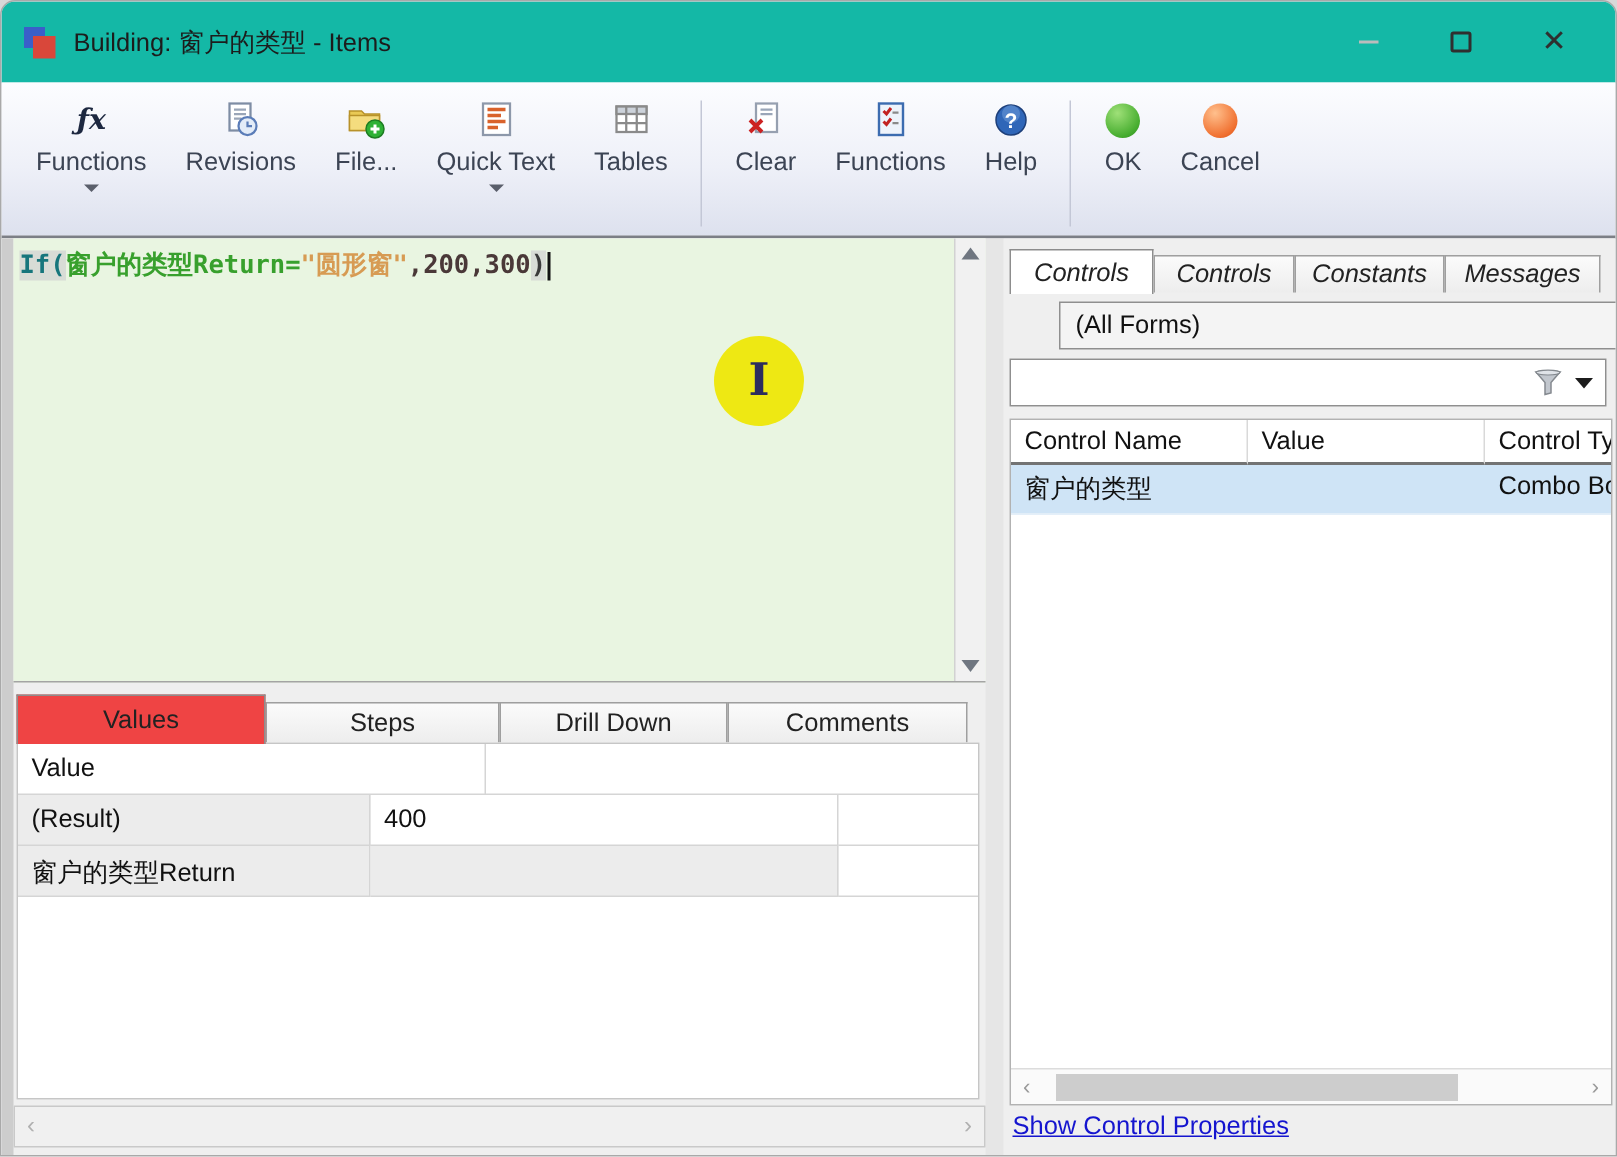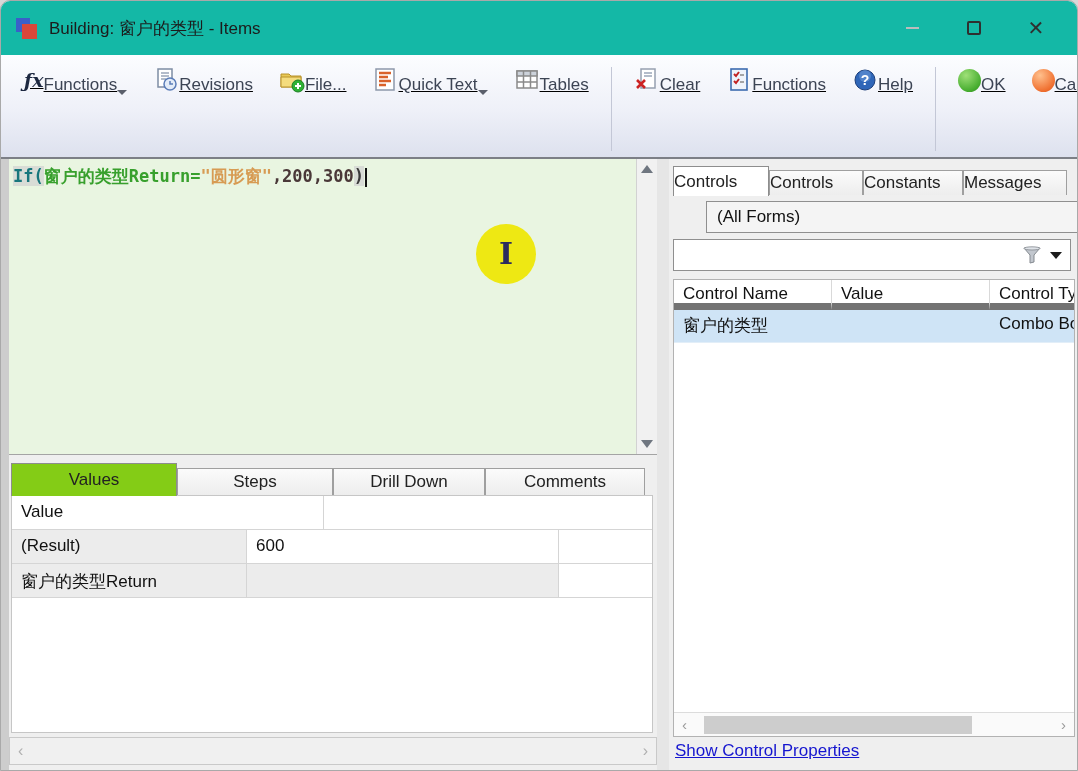--- a/index.html
+++ b/index.html
@@ -21,22 +21,22 @@
   .win-btn { width:62px; height:100%; display:flex; align-items:center; justify-content:center; }
   .glyph-min { width:13px; height:2px; background:#bcbcbc; }
   .glyph-max { width:14px; height:14px; border:2px solid #2f2f2f; border-radius:2px; }
   .glyph-close { font-size:20px; color:#2f2f2f; line-height:1; }
 
   
   .toolbar { height:104px; flex:none; display:flex; align-items:flex-start;
              padding:10px 0 0 10px;
              background:linear-gradient(#fcfdff, #eef0f8 55%, #dde1ee);
              border-bottom:2px solid #7c7f86; }
-  .tb-btn { display:flex; flex-direction:row; align-items:flex-end; padding:0 13px;
-            cursor:default;text-decoration:underline; }
+  .tb-btn { display:flex; flex-direction:column; align-items:center; padding:0 13px;
+            cursor:default; }
   .tb-icon { height:30px; display:flex; align-items:center; justify-content:center; }
   .tb-label { font-size:17px; color:#3c4454; margin-top:3px; white-space:nowrap; }
   .tb-drop { margin-top:5px; width:0; height:0; border-left:5px solid transparent;
              border-right:5px solid transparent; border-top:5px solid #5a5f6b; }
   .tb-sep { width:1px; height:84px; background:#c3c7d6; margin:2px 9px 0 9px; flex:none; }
   .fx-text { font-family:"DejaVu Serif", serif; font-style:italic; font-weight:bold;
              font-size:19px; color:#1d2840; }
   .circle-ok { width:23px; height:23px; border-radius:50%;
                background:radial-gradient(circle at 35% 28%, #9fe078, #46ad2f 70%, #2e8420); }
   .circle-cancel { width:23px; height:23px; border-radius:50%;
@@ -75,61 +75,61 @@
             border-bottom:8px solid #6f7680; }
   .arr-down { width:0; height:0; border-left:6px solid transparent; border-right:6px solid transparent;
             border-top:8px solid #6f7680; }
 
   
   .values-tabs { position:absolute; left:2px; top:302px; width:644px; height:34px;
                  display:flex; align-items:flex-end; }
   .vtab { border:1px solid #9f9f9f; border-bottom:none; background:linear-gradient(#fbfbfb,#ededed);
           height:27px; display:flex; align-items:center; justify-content:center;
           font-size:17px; color:#222; }
-  .vtab.active { background:#84cc16; height:33px; border-color:#8d8d8d; z-index:2;
+  .vtab.active { background:#ef4444; height:33px; border-color:#8d8d8d; z-index:2;
                  position:relative; margin-bottom:-1px; }
   .values-table-wrap { position:absolute; left:2px; top:336px; width:642px; height:238px;
                        background:#fff; border:1px solid #c6c6c6; overflow:hidden; }
   .vt-row { display:flex; height:34px; }
   .vt-cell { padding:6px 9px; font-size:17px; color:#111; border-right:1px solid #d5d5d5;
              border-bottom:1px solid #d5d5d5; overflow:hidden; white-space:nowrap; }
   .vt-head .vt-cell { background:#fff; }
   .col-name { width:235px; flex:none; }
   .col-value { width:312px; flex:none; }
   .col-extra { flex:1; border-right:none; }
   .cell-gray { background:#ececec; }
   .h-scroll { position:absolute; left:0; top:578px; width:648px; height:28px;
               background:#f0f0f0; border:1px solid #c9c9c9; display:flex;
               align-items:center; justify-content:space-between; padding:0 8px;
               font-size:16px; color:#b0b0b0; }
 
   
   .ctrl-tabs { position:absolute; left:4px; top:6px; width:402px; height:30px;
                display:flex; align-items:flex-end; }
   .ctab { border:1px solid #9f9f9f; border-bottom:none; background:linear-gradient(#fbfbfb,#ededed);
-          height:25px; display:flex; align-items:center; 
-          font-size:17px; color:#222; white-space:nowrap; }
+          height:25px; display:flex; align-items:center; justify-content:center;
+          font-size:17px; color:#222; white-space:nowrap;font-style:italic; }
   .ctab.active { background:#fff; height:30px; border-color:#8d8d8d; margin-bottom:-1px; z-index:2; position:relative; }
   .combo { position:absolute; left:4px; top:42px; width:398px; height:32px;
            background:#f4f4f4; border:1px solid #8f8f8f; display:flex; align-items:center;
            padding:0 10px; font-size:17px; color:#111;margin-left:33px; }
   .combo .chev { margin-left:auto; }
   .filter-box { position:absolute; left:4px; top:80px; width:398px; height:32px;
                 background:#fff; border:1px solid #8f8f8f; display:flex; align-items:center;
                 padding:0 8px; }
   .filter-box input { border:none; outline:none; flex:1; font-size:16px; background:transparent;
                       font-family:"Liberation Sans", sans-serif; }
   .filter-drop { width:0; height:0; border-left:6px solid transparent; border-right:6px solid transparent;
                  border-top:7px solid #1c1c1c; margin-left:8px; }
   .ctrl-table-wrap { position:absolute; left:4px; top:120px; width:402px; height:458px;
                      background:#fff; border:1px solid #b2b2b2; overflow:hidden; }
   .ct-row { display:flex; height:30px; width:460px; }
   .ct-cell { padding:4px 9px; font-size:17px; color:#111; border-right:1px solid #d9d9d9;
              white-space:nowrap; overflow:hidden; }
-  .ct-head .ct-cell { border-bottom:7px solid #737373; background:#fff; }
+  .ct-head .ct-cell { border-bottom:2px solid #737373; background:#fff; }
   .ct-col1 { width:158px; flex:none; }
   .ct-col2 { width:158px; flex:none; }
   .ct-col3 { width:144px; flex:none; border-right:none; }
   .ct-row.selected { background:#cfe4f6; height:33px; border-bottom:1px solid #e2eef8; }
   .ct-row.selected .ct-cell { border-right-color:#cfe4f6; }
   .ctrl-hscroll { position:absolute; left:0; bottom:0; width:100%; height:24px;
                   background:#fafafa; border-top:1px solid #dcdcdc; display:flex;
                   align-items:center; font-size:15px; color:#9a9a9a; }
   .ctrl-hscroll .thumb { position:absolute; left:30px; width:268px; top:3px; height:18px;
                          background:#cdcdcd; }
@@ -311,21 +311,21 @@
           </div>
       </div>
 
       <div class="values-table-wrap">
         <div class="vt-row vt-head">
           <div class="vt-cell col-value">Value</div>
           <div class="vt-cell col-extra"></div>
         </div>
         <div class="vt-row">
           <div class="vt-cell col-name cell-gray">(Result)</div>
-          <div class="vt-cell col-value">600</div>
+          <div class="vt-cell col-value">400</div>
           <div class="vt-cell col-extra"></div>
         </div>
         <div class="vt-row">
           <div class="vt-cell col-name cell-gray">窗户的类型Return</div>
           <div class="vt-cell col-value cell-gray"></div>
           <div class="vt-cell col-extra"></div>
         </div>
       </div>
 
       <div class="h-scroll">

